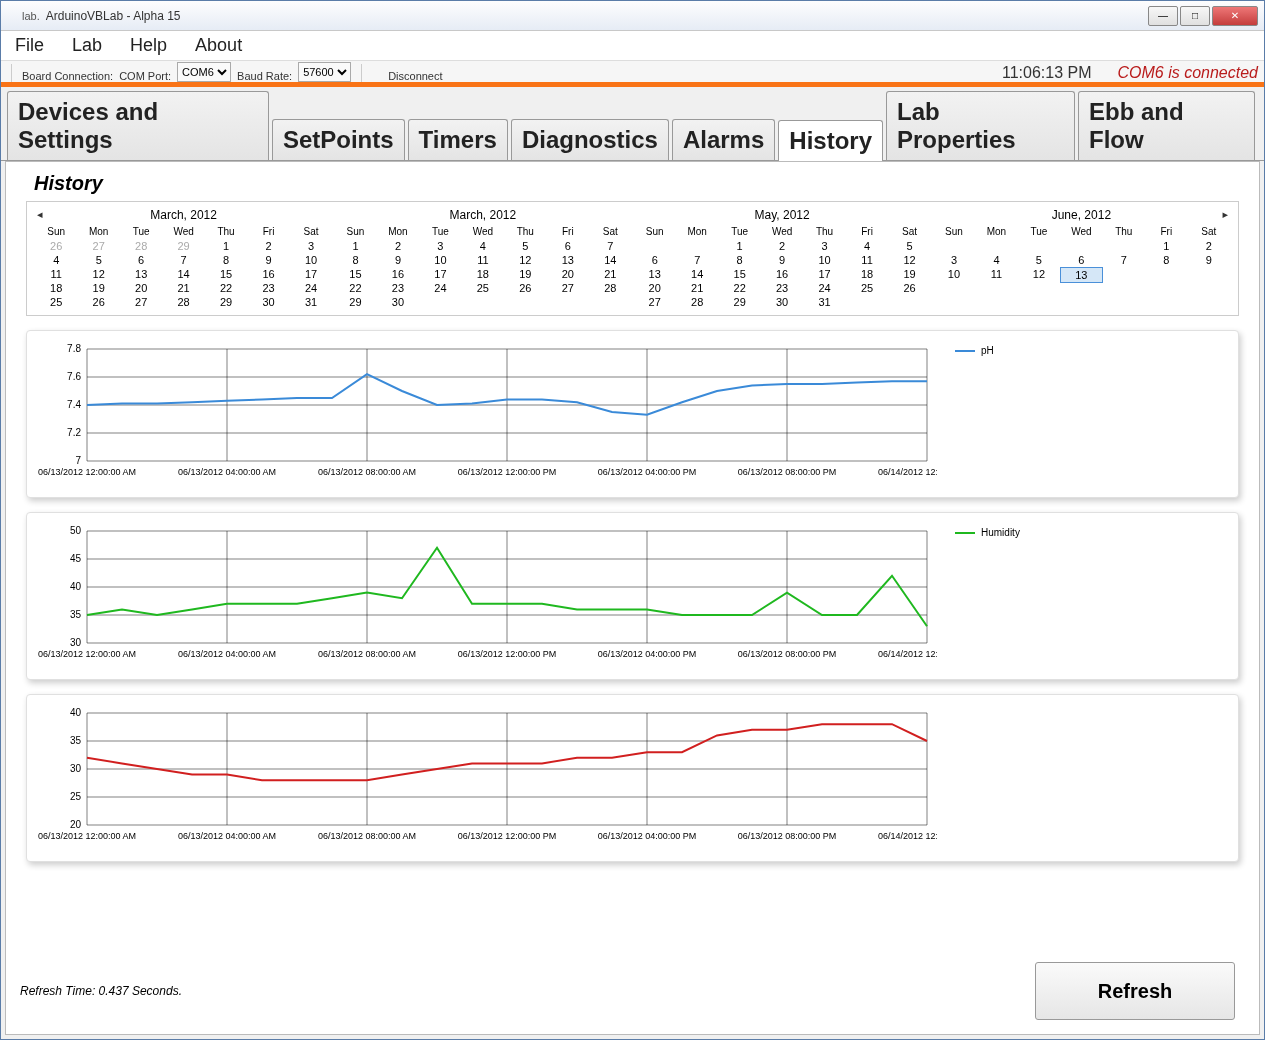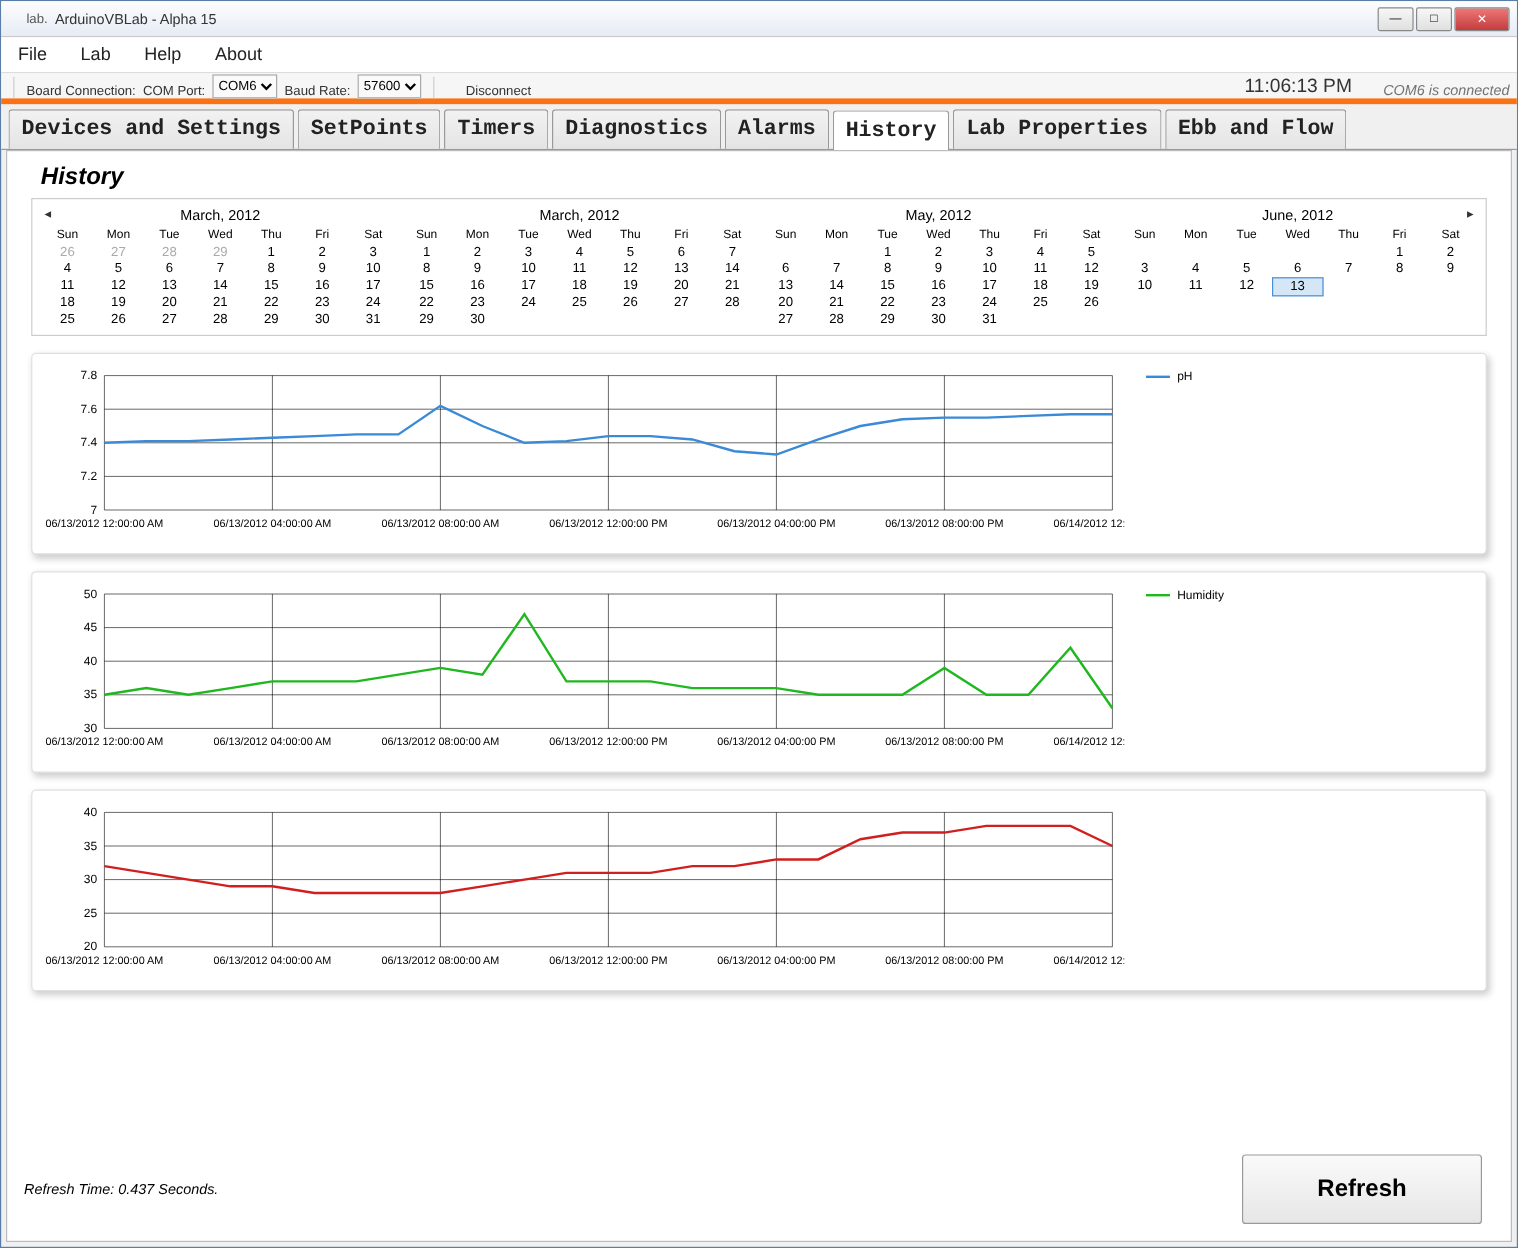--- a/index.html
+++ b/index.html
@@ -5,30 +5,30 @@
 * { box-sizing: border-box; margin: 0; padding: 0; }
 body { font-family: "Segoe UI", Tahoma, sans-serif; font-size: 12px; background: #fff; width: 1265px; height: 1040px; overflow: hidden; }
 .window { width: 100%; height: 100%; border: 1px solid #5a7ca8; background: #f0f0f0; display: flex; flex-direction: column; }
 .titlebar { background: linear-gradient(#fdfdfe, #e6ecf5); height: 30px; display: flex; align-items: center; padding: 0 6px; border-bottom: 1px solid #c8c8c8; }
 .titlebar .title { font-size: 12px; color: #333; flex: 1; display: flex; align-items: center; gap: 6px; padding-left: 15px; }
 .titlebar .title .app-icon { font-size: 11px; color: #555; }
 .win-buttons { display: flex; gap: 2px; }
 .win-btn { width: 30px; height: 20px; display: flex; align-items: center; justify-content: center; border: 1px solid #888; border-radius: 2px; background: linear-gradient(#f7f7f7,#e0e0e0); font-size: 10px; cursor: pointer; }
 .win-btn.close { background: linear-gradient(#e77,#c43d3d); color: #fff; width: 46px; }
 .menubar { height: 30px; display: flex; align-items: center; padding: 0 14px; gap: 28px; background: #fff; border-bottom: 1px solid #ddd; }
-.menubar span { font-size: 15px; color: #222; cursor: pointer; }
+.menubar span { font-size: 18px; color: #222; cursor: pointer; }
 .toolbar { height: 26px; display: flex; align-items: flex-end; padding: 0 6px; gap: 6px; background: #f6f6f6; border-bottom: 5px solid #f97316; font-size: 11px; color: #333; }
 .toolbar .sep { width: 1px; height: 18px; background: #ccc; margin: 0 4px; }
 .toolbar select { font-size: 11px; height: 20px; border: 1px solid #aaa; background: #fafafa; }
 .toolbar .disconnect { color: #333; cursor: pointer; margin-left: 16px; }
 .toolbar .spacer { flex: 1; }
 .toolbar .clock { font-weight: normal; font-size: 16px; margin-right: 20px; }
-.toolbar .conn { font-style: italic; font-size: 12px; color: #737373; }
+.toolbar .conn { font-style: italic; font-size: 16px; color: #b91c1c; }
 .tabbar { display: flex; align-items: flex-end; padding: 4px 6px 0 6px; background: #f0f0f0; border-bottom: 1px solid #999; }
-.tab { padding: 6px 10px; font-size: 18px; font-weight: bold; color: #222; background: linear-gradient(#f2f2f2,#e4e4e4); border: 1px solid #999; border-bottom: none; margin-right: 3px; border-radius: 3px 3px 0 0; cursor: pointer; font-family: Liberation Mono, monospace; }
+.tab { padding: 6px 10px; font-size: 24px; font-weight: bold; color: #222; background: linear-gradient(#f2f2f2,#e4e4e4); border: 1px solid #999; border-bottom: none; margin-right: 3px; border-radius: 3px 3px 0 0; cursor: pointer; }
 .tab.active { background: #fff; position: relative; top: 1px; }
 .content { flex: 1; background: #fff; padding: 8px 14px; border: 1px solid #bbb; margin: 0 4px 4px 4px; overflow: hidden; display: flex; flex-direction: column; }
 .section-title { font-size: 20px; font-weight: bold; font-style: italic; margin: 2px 0 6px 14px; }
 .calendar-box { border: 1px solid #ccc; background: #fff; padding: 6px 8px; margin: 0 6px 10px 6px; }
 .calendar-grid { display: flex; gap: 2px; }
 .month { flex: 1; font-size: 11px; }
 .month-title { text-align: center; font-size: 12px; margin-bottom: 4px; position: relative; }
 .nav-arrow { position: absolute; top: 0; font-size: 11px; cursor: pointer; color: #333; }
 .nav-arrow.left { left: 2px; }
 .nav-arrow.right { right: 2px; }

